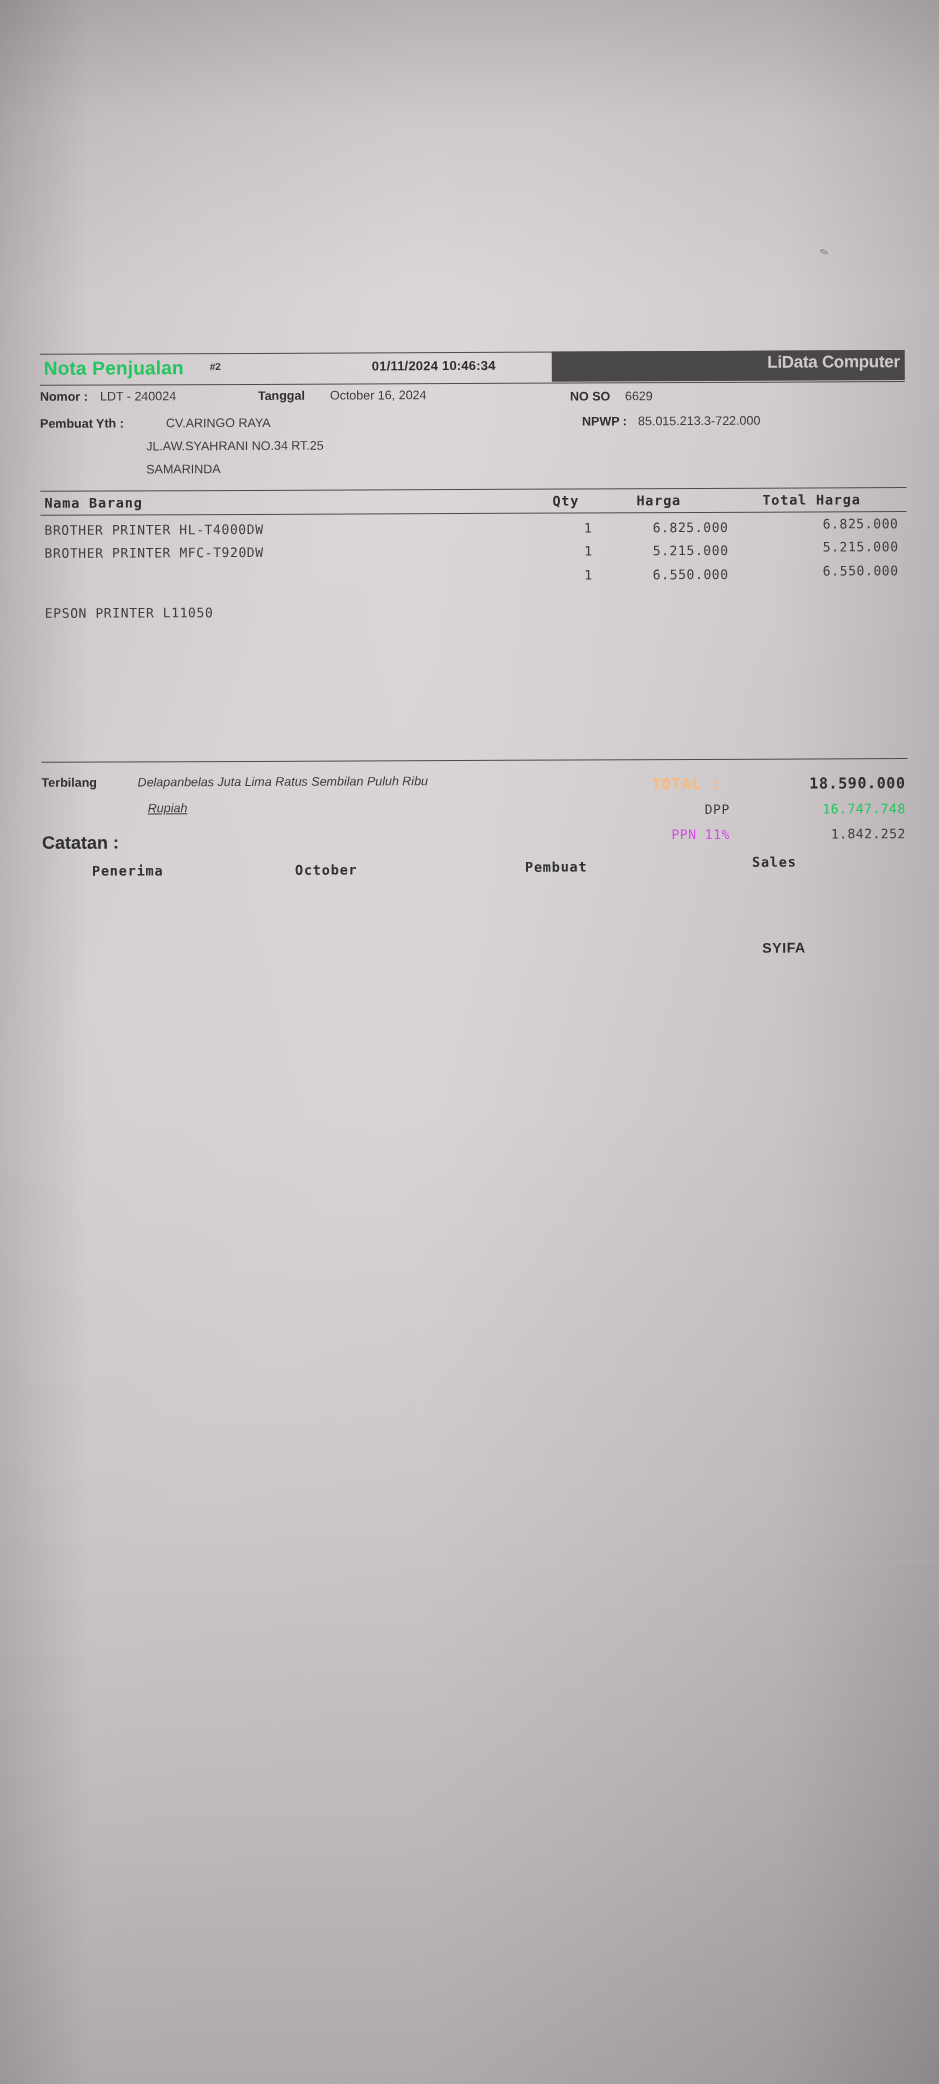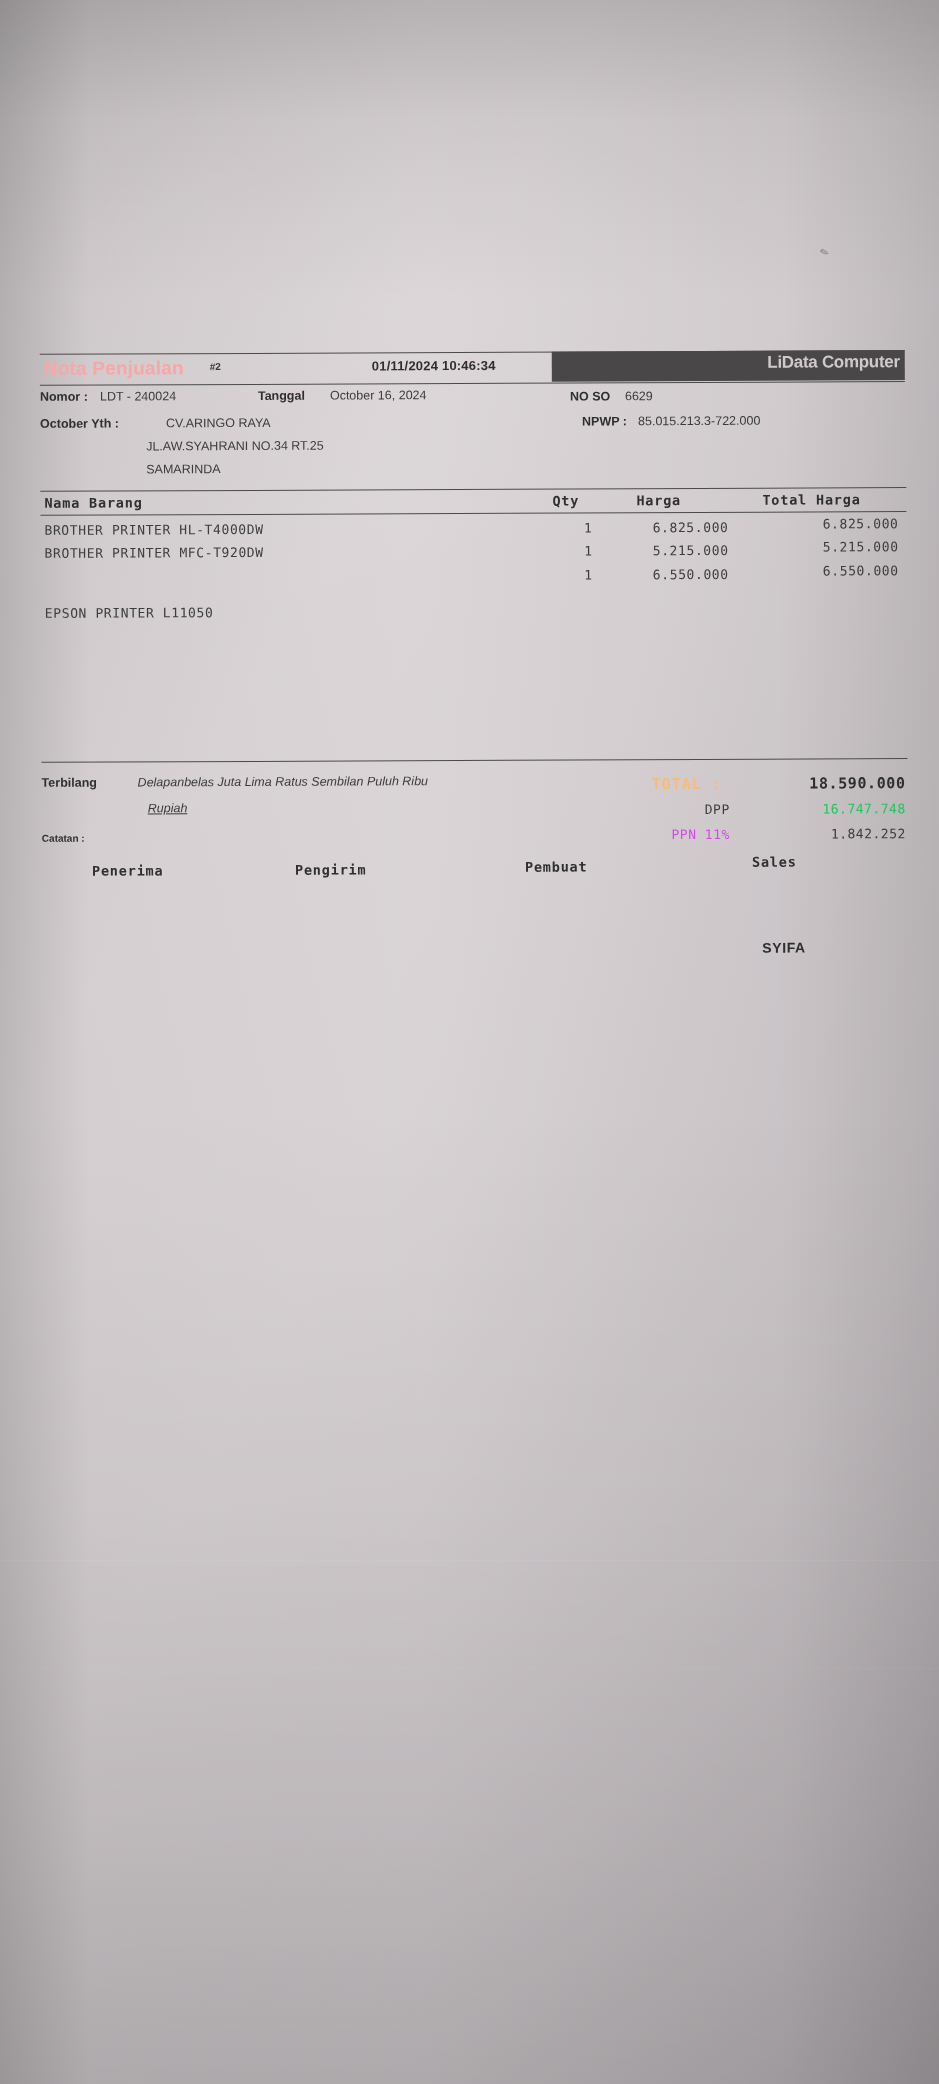--- a/index.html
+++ b/index.html
@@ -78,21 +78,21 @@
   }
   .hdr-black {
     left: 552px; top: 352px;
     width: 353px; height: 30px;
     background: #4a4749;
   }
   .title {
     left: 44px; top: 356px;
     font-size: 19px;
     font-weight: bold;
-    color: #fca5a5;
+    color: #22c55e;
     letter-spacing: 0.2px;
   }
   .title-sup {
     left: 210px; top: 360px;
     font-size: 10px;
     font-weight: bold;
     color: #3a3a3c;
   }
   .print-ts {
     left: 372px; top: 358px;
@@ -151,21 +151,21 @@
 
   .row-name  { left: 44px; }
   .row-qty   { left: 552px; width: 40px; text-align: right; }
   .row-harga { left: 608px; width: 120px; text-align: right; }
   .row-total { left: 748px; width: 150px; text-align: right; }
   .sep-foot   { left: 40px; top: 760px; width: 866px; height: 0; border-top: 1px solid #4a4a4c; }
 
   .terbilang-lbl { left: 40px;  top: 774px; font-size: 12.5px; font-weight: bold; color: #2f2f31; }
   .terbilang-val { left: 136px; top: 774px; font-size: 12.5px; font-style: italic; color: #3b3b3d; }
   .terbilang-val2{ left: 146px; top: 800px; font-size: 12.5px; font-style: italic; color: #3b3b3d; text-decoration: underline; }
-  .catatan-lbl   { left: 40px;  top: 831px; font-size: 10px; font-weight: bold; color: #2f2f31; }
+  .catatan-lbl   { left: 40px;  top: 831px; font-size: 18px; font-weight: bold; color: #2f2f31; }
 
   .tot-lbl  { left: 650px; top: 776px; font-family: "DejaVu Sans Mono","Liberation Mono",monospace; font-size: 15px; font-weight: bold; letter-spacing: 1px; color: #fdba74; }
   .tot-val  { left: 744px; top: 776px; width: 160px; text-align: right; font-family: "DejaVu Sans Mono","Liberation Mono",monospace; font-size: 15px; font-weight: bold; letter-spacing: 0.6px; color: #2e2e30; }
   .dpp-lbl  { left: 640px; top: 803px; width: 88px; text-align: right; font-family: "DejaVu Sans Mono","Liberation Mono",monospace; font-size: 13px; color: #3d3d3f; letter-spacing: 0.5px; }
   .dpp-val  { left: 744px; top: 803px; width: 160px; text-align: right; font-family: "DejaVu Sans Mono","Liberation Mono",monospace; font-size: 13px; color: #22c55e; letter-spacing: 0.5px; }
   .ppn-lbl  { left: 620px; top: 828px; width: 108px; text-align: right; font-family: "DejaVu Sans Mono","Liberation Mono",monospace; font-size: 13px; color: #d946ef; letter-spacing: 0.5px; }
   .ppn-val  { left: 744px; top: 828px; width: 160px; text-align: right; font-family: "DejaVu Sans Mono","Liberation Mono",monospace; font-size: 13px; color: #3d3d3f; letter-spacing: 0.5px; }
 
   .sig {
     font-family: "DejaVu Sans Mono", "Liberation Mono", monospace;
@@ -198,21 +198,21 @@
     <div class="abs title-sup">#2</div>
     <div class="abs print-ts">01/11/2024 10:46:34</div>
     <div class="abs brand">LiData Computer</div>
 
     <div class="abs lbl f-nomor-lbl">Nomor :</div>
     <div class="abs val f-nomor-val">LDT - 240024</div>
     <div class="abs lbl f-tgl-lbl">Tanggal</div>
     <div class="abs val f-tgl-val">October 16, 2024</div>
     <div class="abs lbl f-noso-lbl">NO SO</div>
     <div class="abs val f-noso-val">6629</div>
-    <div class="abs lbl f-kepada-lbl">October Yth :</div>
+    <div class="abs lbl f-kepada-lbl">Pembuat Yth :</div>
     <div class="abs val f-kepada-val">CV.ARINGO RAYA</div>
     <div class="abs lbl f-npwp-lbl">NPWP :</div>
     <div class="abs val f-npwp-val">85.015.213.3-722.000</div>
     <div class="abs val f-addr1">JL.AW.SYAHRANI NO.34 RT.25</div>
     <div class="abs val f-addr2">SAMARINDA</div>
 
     <div class="abs tbl-top"></div>
     <div class="abs th th-nama">Nama Barang</div>
     <div class="abs th th-qty">Qty</div>
     <div class="abs th th-harga">Harga</div>
@@ -241,18 +241,18 @@
     <div class="abs catatan-lbl">Catatan :</div>
 
     <div class="abs tot-lbl">TOTAL  :</div>
     <div class="abs tot-val">18.590.000</div>
     <div class="abs dpp-lbl">DPP</div>
     <div class="abs dpp-val">16.747.748</div>
     <div class="abs ppn-lbl">PPN 11%</div>
     <div class="abs ppn-val">1.842.252</div>
 
     <div class="abs sig sig-penerima">Penerima</div>
-    <div class="abs sig sig-pengirim">Pengirim</div>
+    <div class="abs sig sig-pengirim">October</div>
     <div class="abs sig sig-pembuat">Pembuat</div>
     <div class="abs sig sig-sales">Sales</div>
     <div class="abs sig-name">SYIFA</div>
   </div>
 </div>
 
 </body></html>

